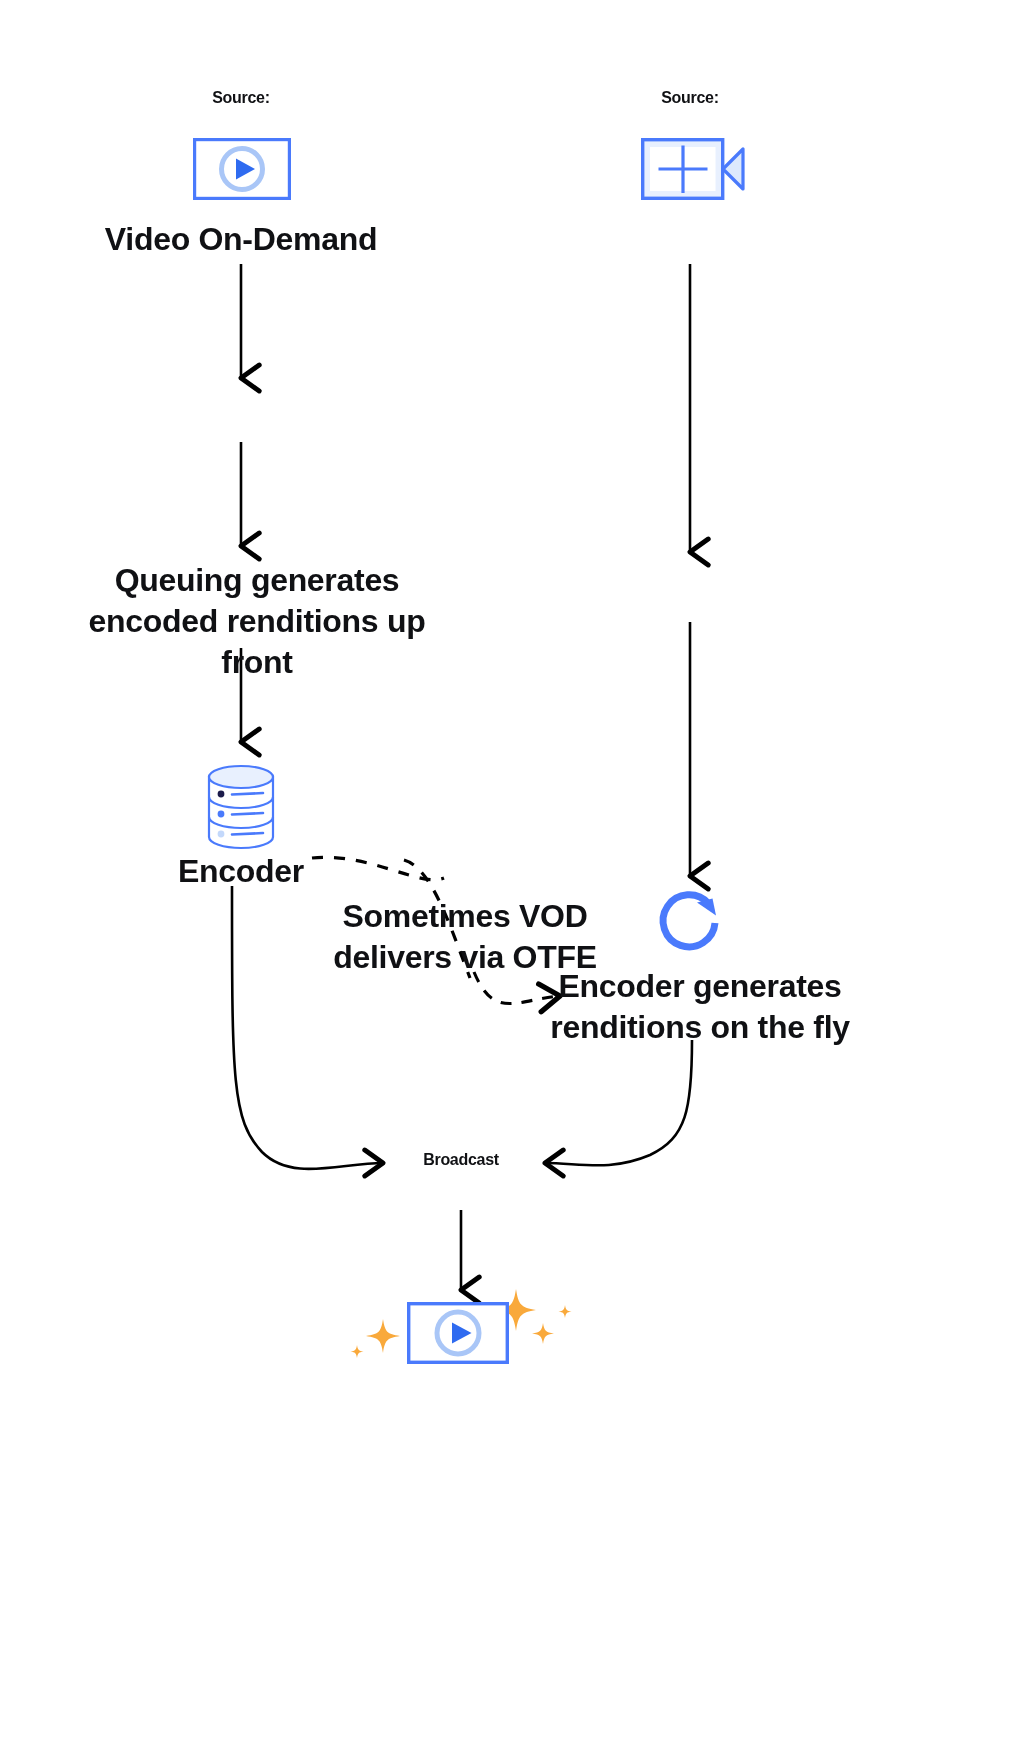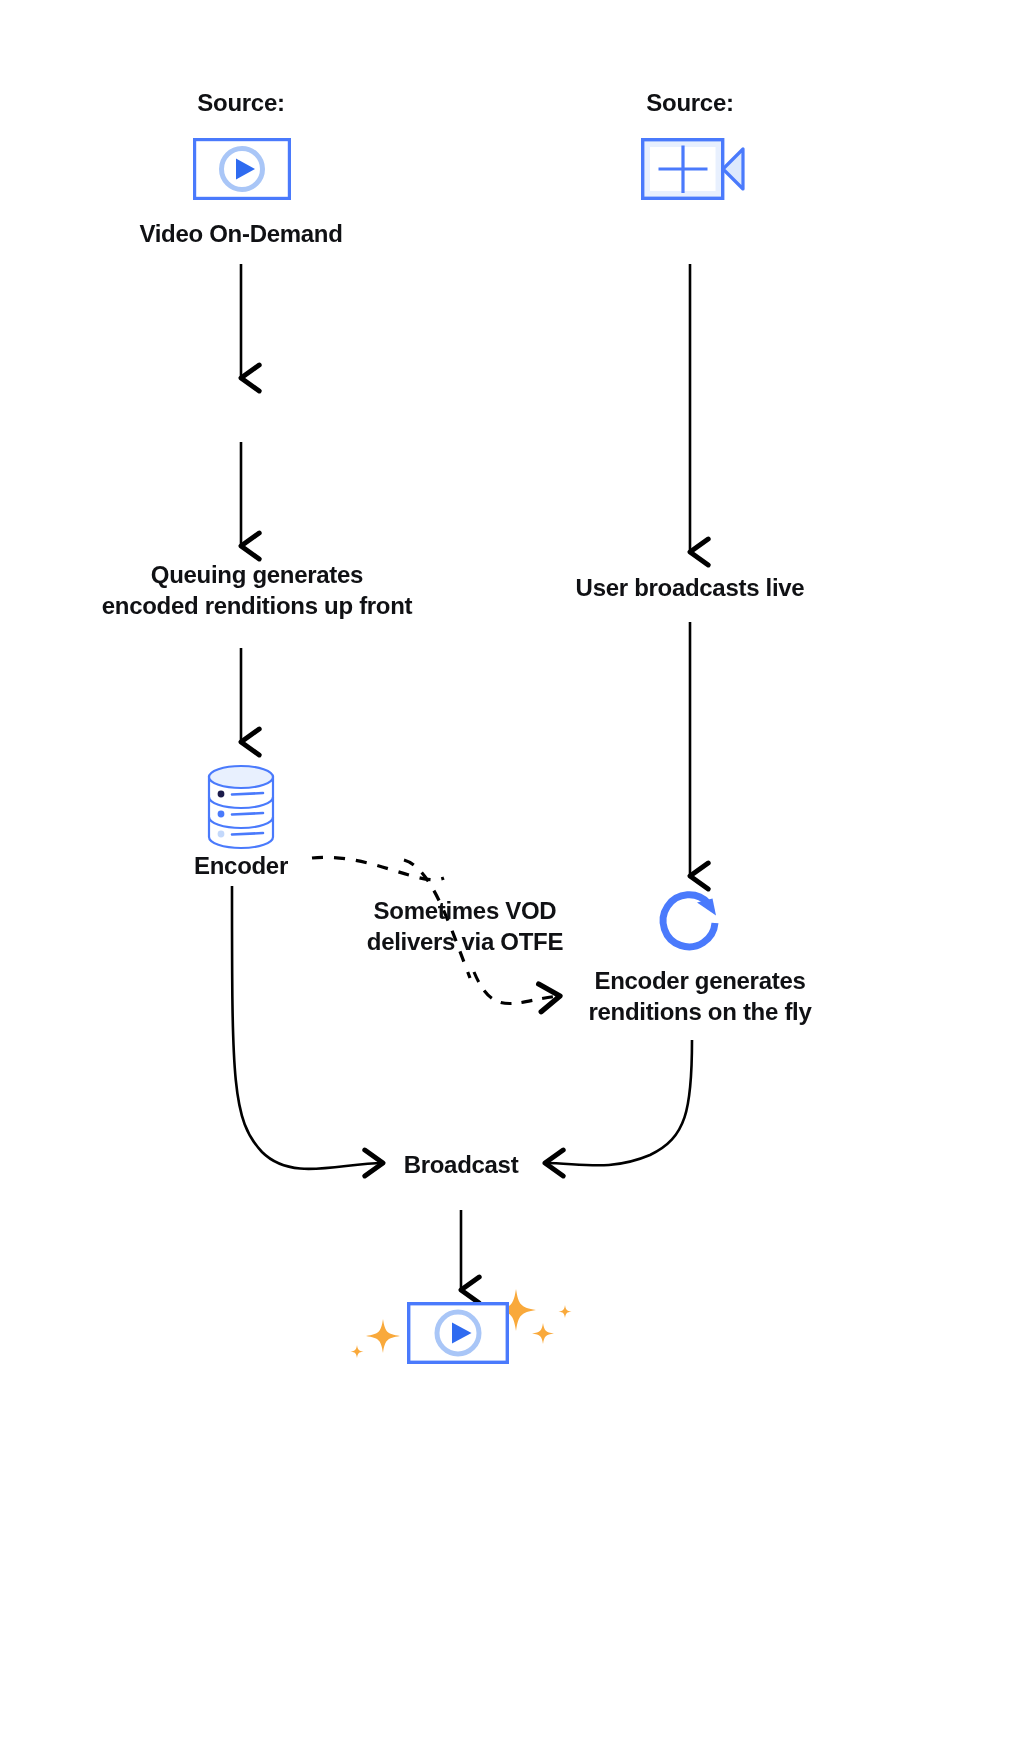--- a/index.html
+++ b/index.html
@@ -21,25 +21,25 @@
   }
   .node {
     position: absolute;
     text-align: center;
     color: #101114;
     font-weight: bold;
     line-height: 1.28;
     white-space: pre-line;
   }
   .label-md {
-    font-size: 24px;
+    font-size: 16px;
     letter-spacing: -0.3px;
   }
   .label-lg {
-    font-size: 24px;
+    font-size: 32px;
     letter-spacing: -0.3px;
   }
   .icon-box {
     position: absolute;
   }
   svg { display: block; overflow: visible; }
   #edges {
     position: absolute;
     left: 0;
     top: 0;
@@ -140,21 +140,20 @@
   <div class="icon-box" style="left:641px; top:138px;">
     <svg width="104" height="62" viewBox="0 0 104 62" aria-hidden="true">
       <rect x="1.7" y="1.7" width="80" height="58.6" fill="#e8f0fe" stroke="#4a7afc" stroke-width="3.4"></rect>
       <rect x="9" y="9" width="65.5" height="44" fill="#ffffff"></rect>
       <path d="M13 31 L62 31 M37.5 7.5 L37.5 55" stroke="#4a7afc" stroke-width="3.2" stroke-linecap="butt" transform="translate(4.5,0)"></path>
       <path d="M82 31 L102 11 L102 51 Z" fill="#dce9fd" stroke="#4a7afc" stroke-width="3.2" stroke-linejoin="round"></path>
     </svg>
   </div>
 
 
-  <div class="node label-lg" style="left:530px; top:573px; width:320px;">User broadcasts live</div>
 
   <div class="icon-box" style="left:652px; top:885px;">
     <svg width="80" height="78" viewBox="0 0 80 78" aria-hidden="true">
       <path d="M56.5 18.5 A26 26 0 1 0 63 38" fill="none" stroke="#4a7afc" stroke-width="7" stroke-linecap="butt"></path>
       <path d="M45 17.5 L60.5 13.5 L64 30.5 Z" fill="#4a7afc"></path>
     </svg>
   </div>
 
   <div class="node label-lg" style="left:330px; top:896px; width:270px;">Sometimes VOD
 delivers via OTFE</div>

